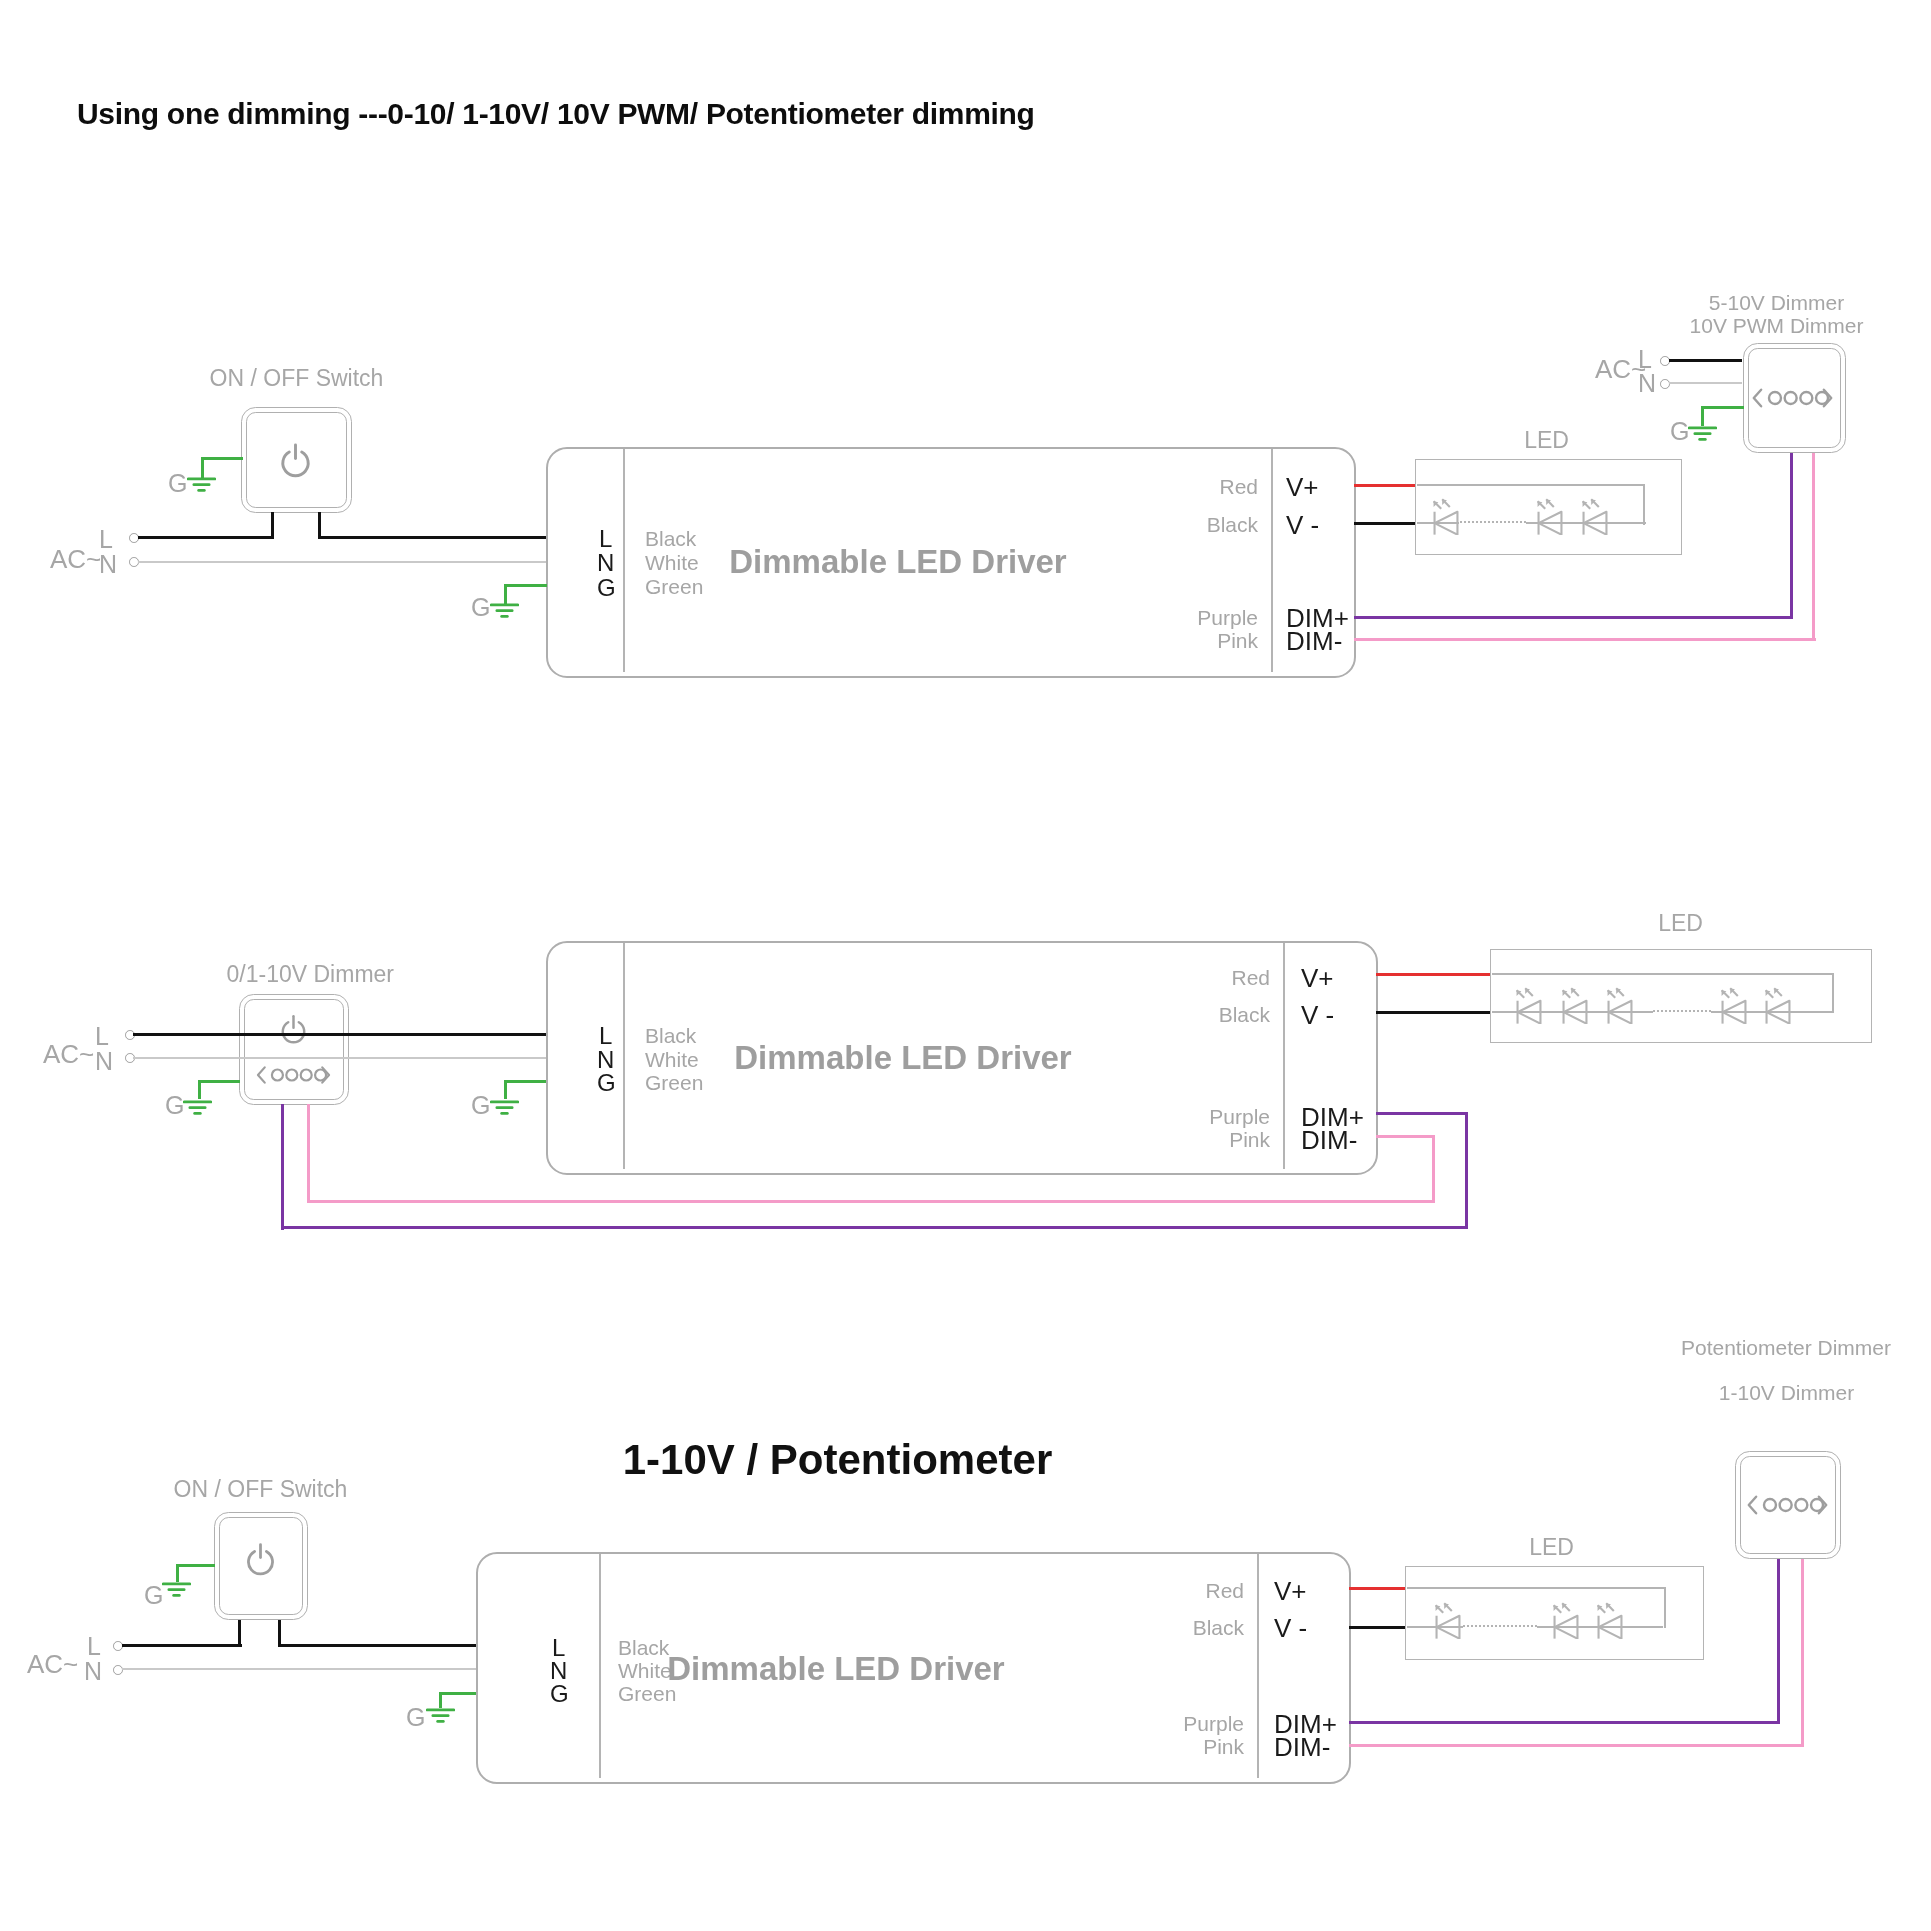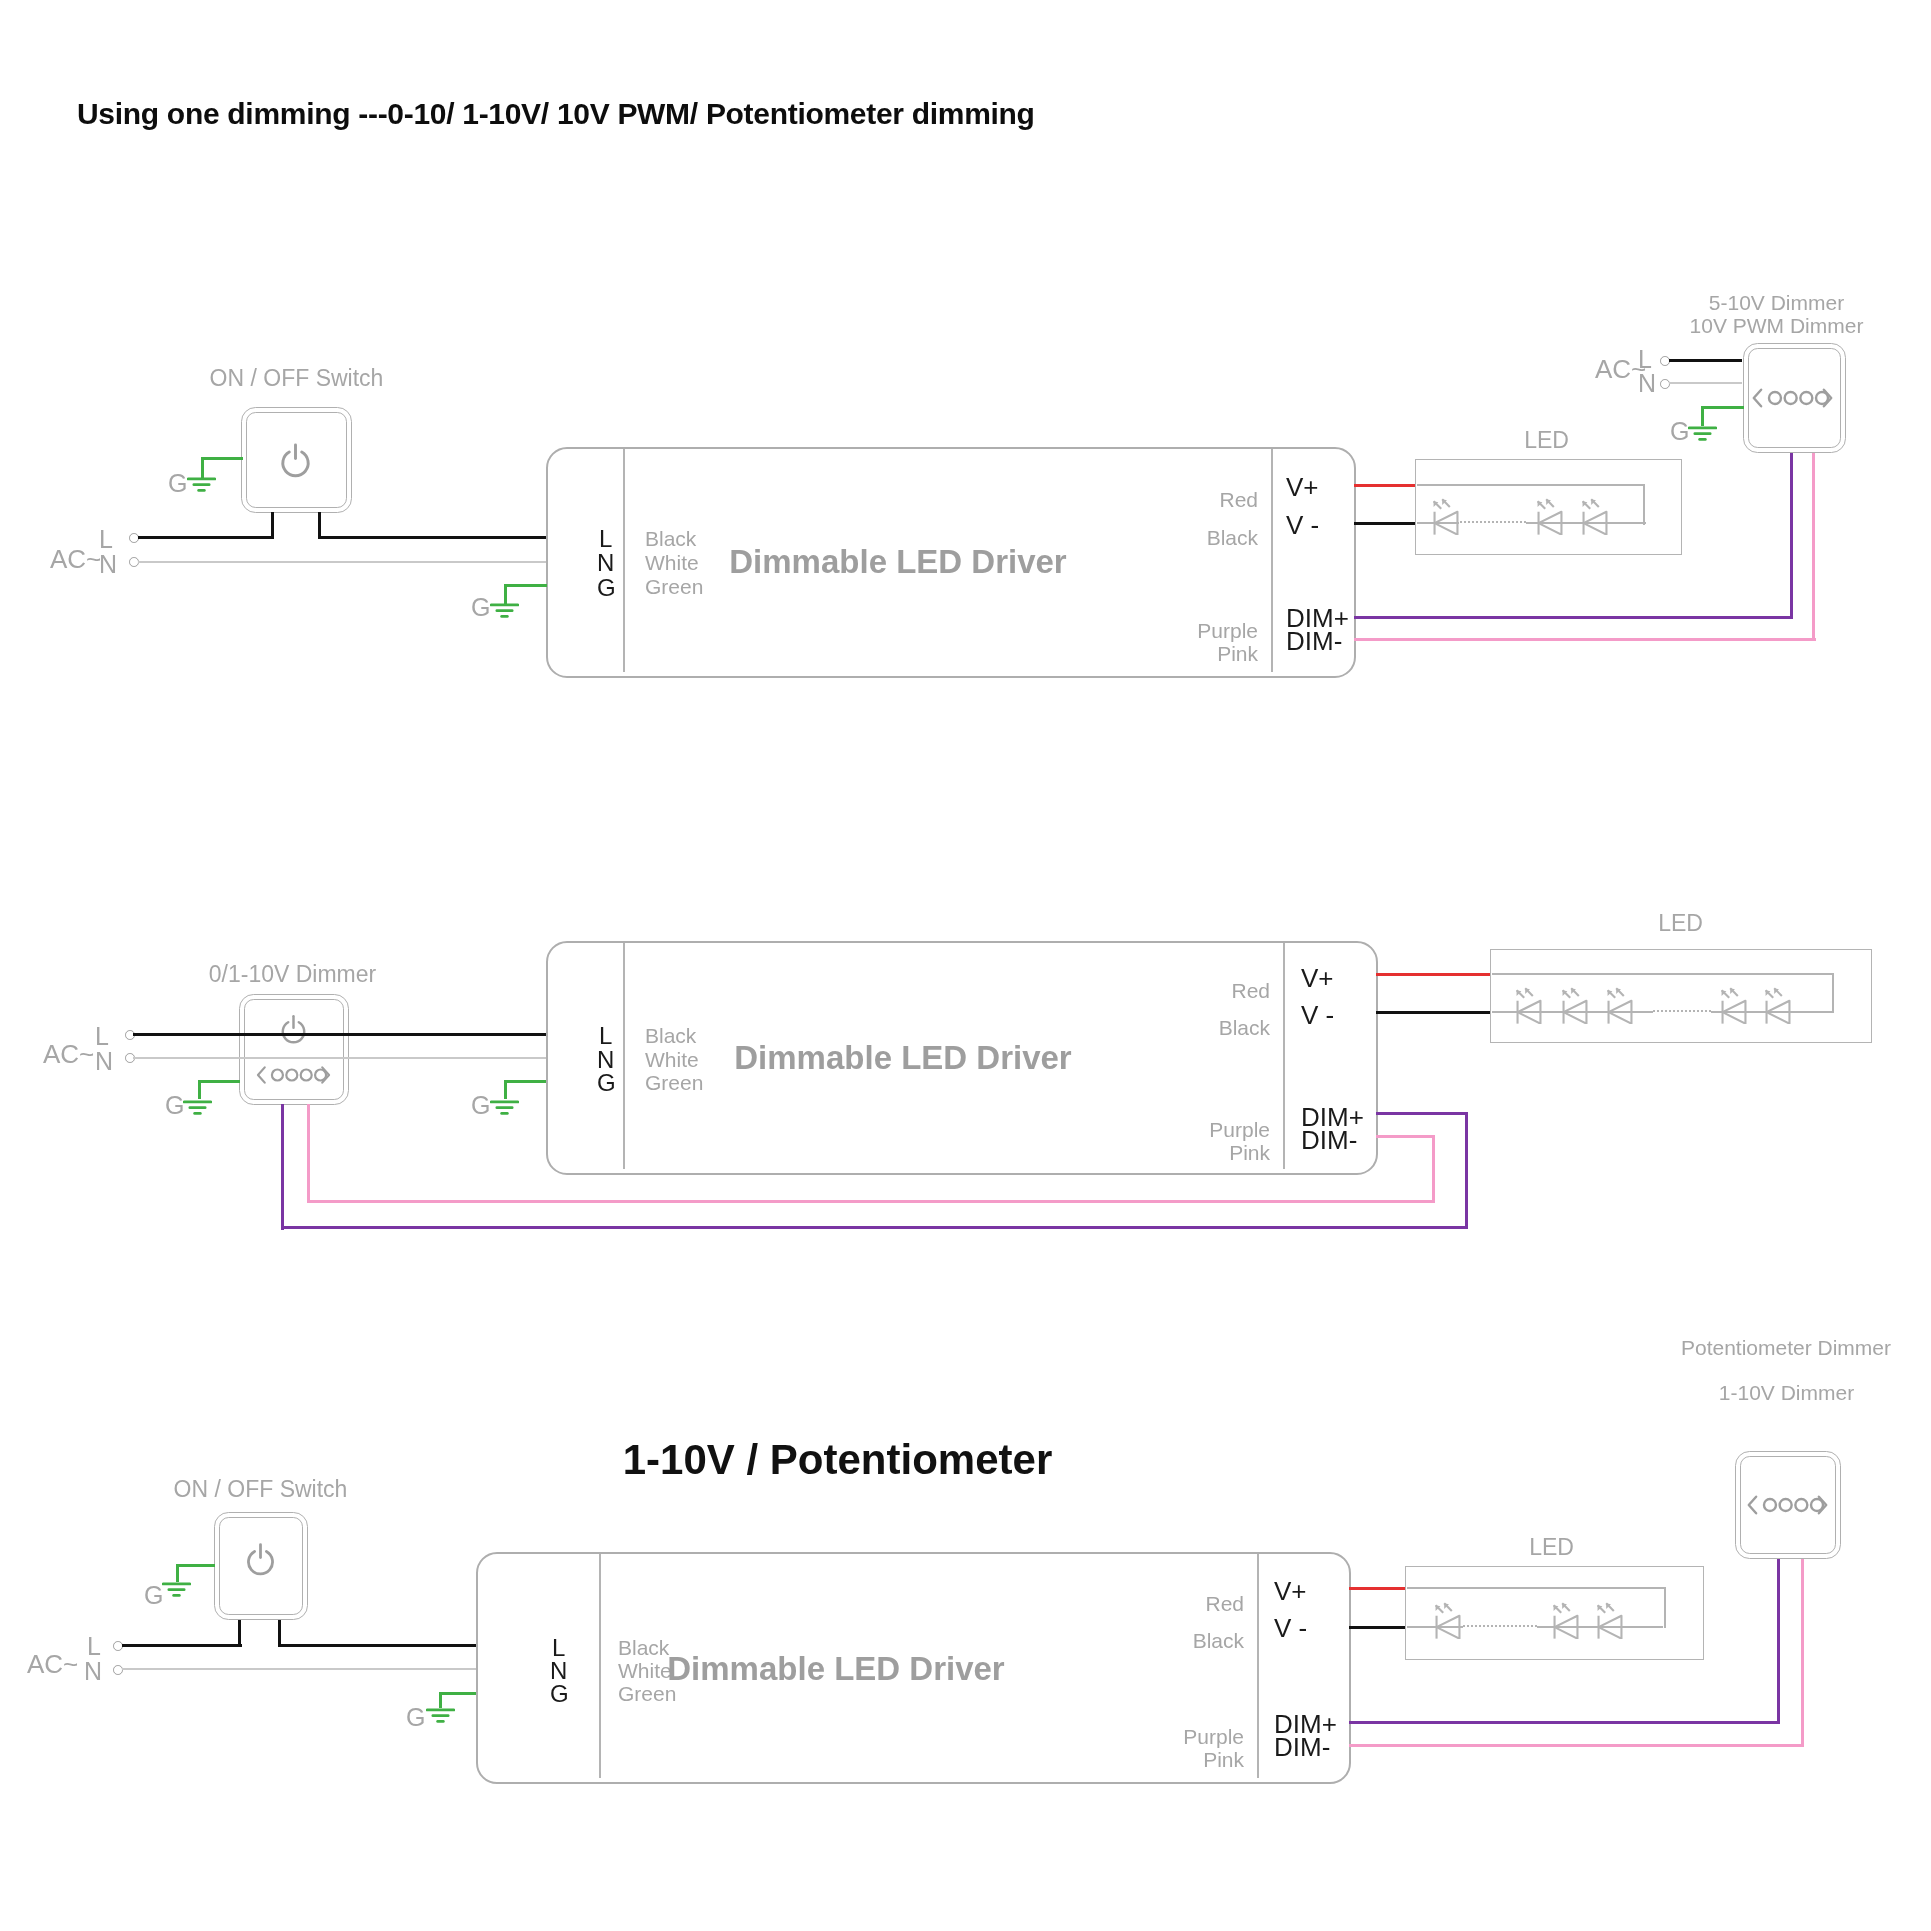--- a/index.html
+++ b/index.html
@@ -1,21 +1,21 @@
 <!DOCTYPE html>
 <html><head>
 <meta charset="utf-8">
 <style>
   html,body{margin:0;padding:0;background:#fff;}
   .canvas{position:relative;width:1931px;height:1931px;background:#fff;overflow:hidden;
           font-family:"Liberation Sans",sans-serif;}
   .wire{position:absolute;}
   .lbl{position:absolute;color:#a6a6a6;white-space:nowrap;}
   .ctr{text-align:center;}
-  .rgt{text-align:right;margin-top:13px;}
+  .rgt{text-align:right;}
   .title-main{position:absolute;font-weight:bold;color:#0d0d0d;font-size:30px;letter-spacing:-0.3px;white-space:nowrap;}
   .sec-title{position:absolute;font-weight:bold;color:#111;font-size:42px;white-space:nowrap;text-align:center;}
   .box-outer{position:absolute;border:1.9px solid #b0b0b0;border-radius:14.5px;background:#fff;}
   .box-inner{position:absolute;left:3.9px;top:3.9px;right:3.9px;bottom:3.9px;border:1.9px solid #b0b0b0;border-radius:9.7px;}
   .driver{position:absolute;border:2.9px solid #aeaeae;border-radius:21px;background:#fff;}
   .vdiv{position:absolute;width:1.9px;background:#b4b4b4;}
   .ledbox{position:absolute;border:1.9px solid #b4b4b4;background:#fff;}
   .dot{position:absolute;width:9.7px;height:9.7px;box-sizing:border-box;border:1.9px solid #9e9e9e;border-radius:50%;background:#fff;}
   .lng{position:absolute;color:#1a1a1a;font-size:24px;}
   .bwg{position:absolute;color:#a6a6a6;font-size:21px;}
@@ -164,21 +164,21 @@
   <div class="wire" style="left:1669px;top:359px;width:73px;height:2.9px;background:#111;"></div>
   <div class="wire" style="left:1669px;top:382px;width:73px;height:1.9px;background:#c9c9c9;"></div>
   <div class="wire" style="left:1701px;top:406px;width:43px;height:2.9px;background:#3fb044;"></div>
   <div class="wire" style="left:1701px;top:406px;width:2.9px;height:20px;background:#3fb044;"></div>
   <svg class="icon-g" style="left:1688px;top:426px;" width="29" height="15.4" viewBox="0 0 30 16">
       <use href="#ic-ground"></use>
     </svg>
   <div class="gl" style="left:1670px;top:417px;">G</div>
 
 
-  <div class="complabel" style="left:191px;top:961px;width:203px;">0/1-10V Dimmer</div>
+  <div class="complabel" style="left:191px;top:961px;width:203px;text-align:right;">0/1-10V Dimmer</div>
   <div class="box-outer" style="left:239px;top:994px;width:108px;height:109px;">
     <div class="box-inner"></div>
   </div>
   <svg class="icon" style="left:277px;top:1012px;" width="33" height="33" viewBox="0 0 40 40">
       <use href="#ic-power"></use>
     </svg>
   <svg class="icon" style="left:255px;top:1064px;" width="77" height="22" viewBox="0 0 90 26">
       <use href="#ic-scale"></use>
     </svg>
 

